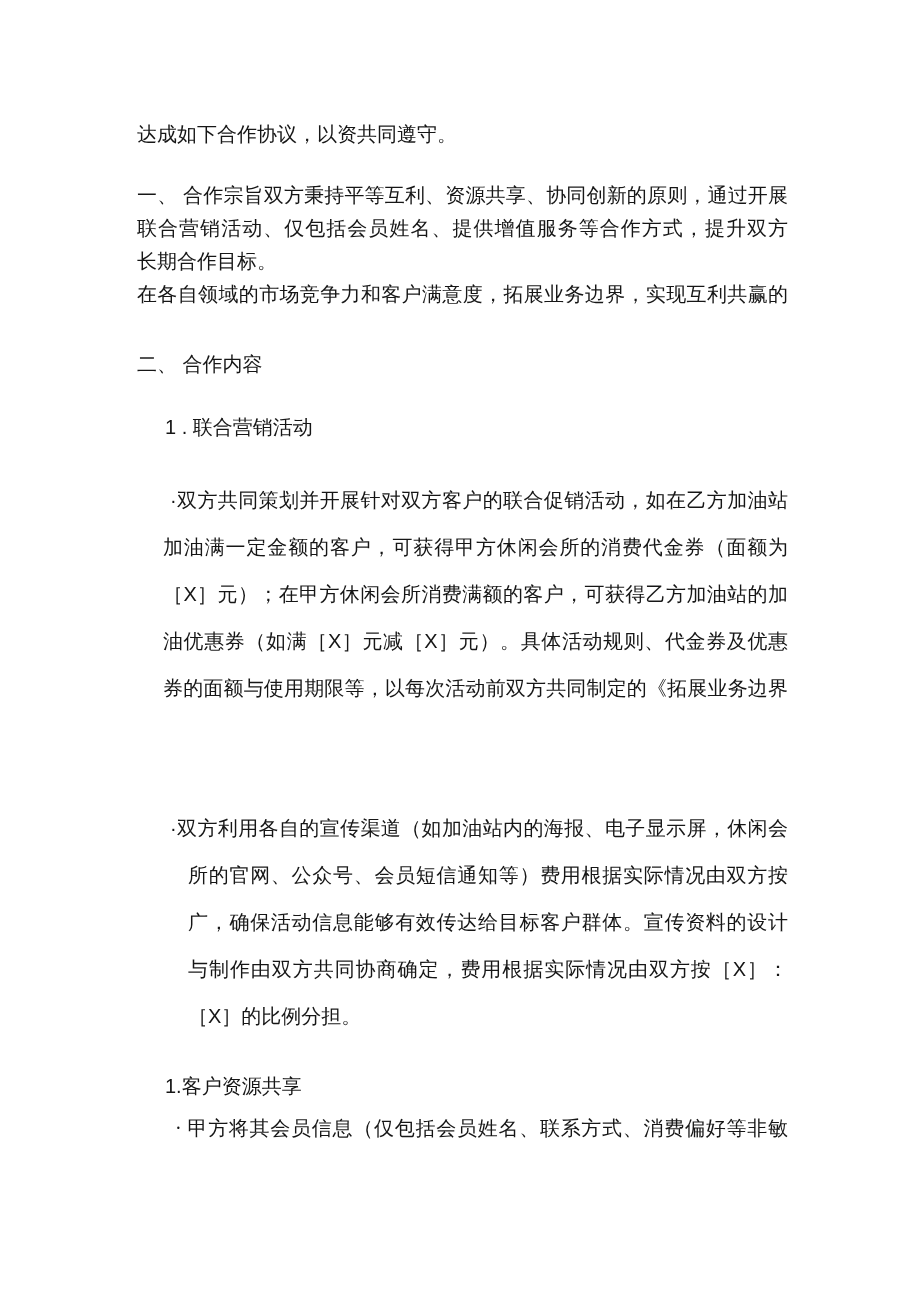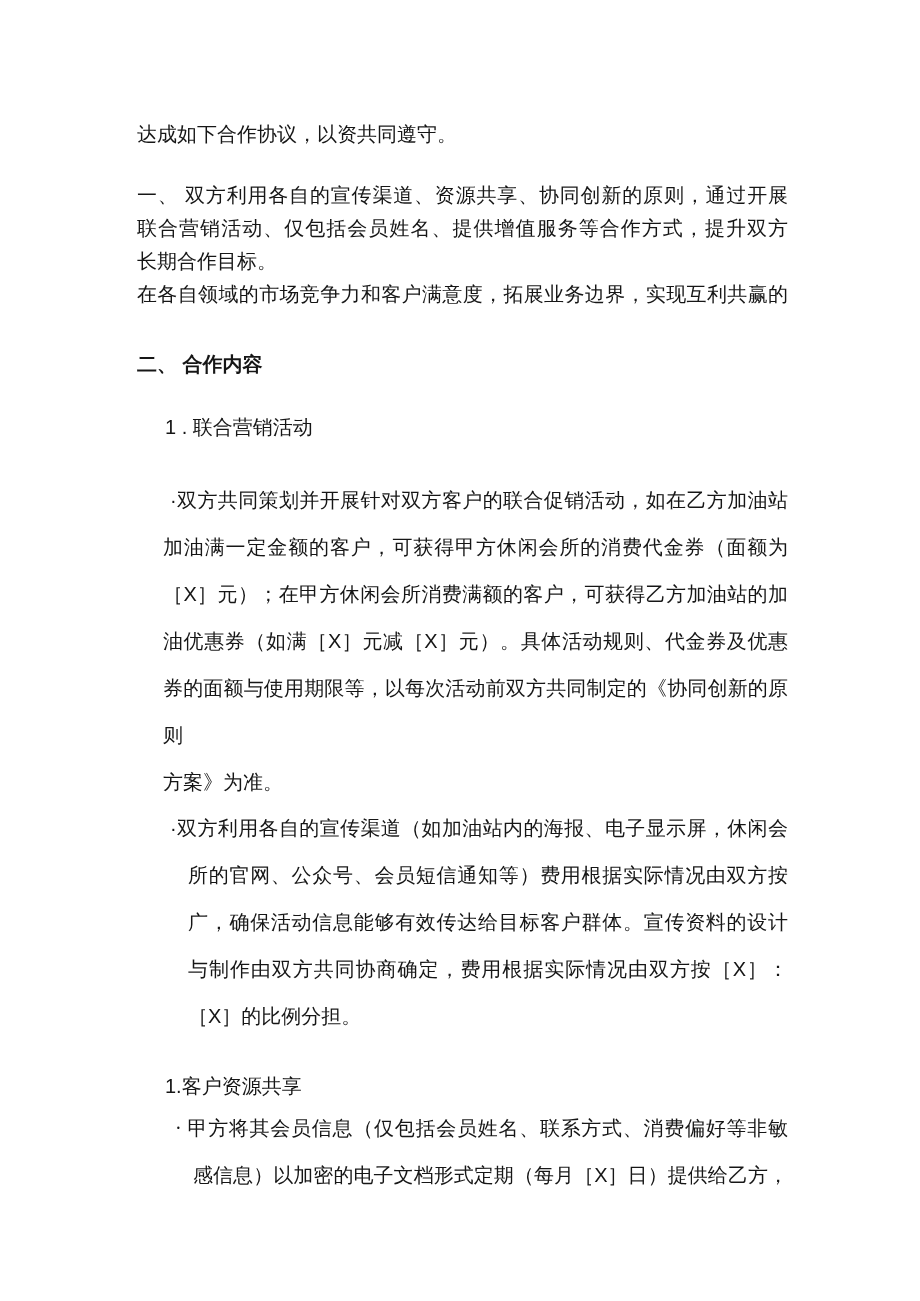--- a/index.html
+++ b/index.html
@@ -27,74 +27,72 @@
   }
   .ln.last {
     text-align: left;
     text-align-last: left;
   }
   
   #p-intro   { left: 137px; top: 118px; line-height: 33px; }
   
   #p-purpose { left: 137px; top: 179px; line-height: 33px; }
   
-  #h-sec2    { left: 137px; top: 348px; line-height: 33px; font-weight: bold; }
+  #h-sec2    { left: 137px; top: 348px; line-height: 33px; }
   #h-sub1    { left: 165px; top: 411px; line-height: 33px; }
   #h-sub2    { left: 165px; top: 1041px; line-height: 33px; margin-top: 29px; }
   
   #b-mkt1    { left: 163px; top: 477px;  line-height: 47px; }
   #b-mkt1 .ln.first { text-indent: 7px; }
   #b-mkt2    { left: 188px; top: 805px;  line-height: 47px; }
   #b-mkt2 .ln.first { margin-left: -18px; }
   #b-cust1   { left: 193px; top: 1105px; line-height: 47px; }
   #b-cust1 .ln.first { margin-left: -18px; font-family: Liberation Serif, serif; }
 </style>
 </head>
 <body>
 
 <div class="page">
 
   <div class="blk" id="p-intro">
     <div class="ln last">达成如下合作协议，以资共同遵守。</div>
   </div>
 
   <div class="blk" id="p-purpose">
-    <div class="ln">一、 双方利用各自的宣传渠道、资源共享、协同创新的原则，通过开展</div>
+    <div class="ln">一、 合作宗旨双方秉持平等互利、资源共享、协同创新的原则，通过开展</div>
     <div class="ln">联合营销活动、仅包括会员姓名、提供增值服务等合作方式，提升双方</div>
     <div class="ln last">长期合作目标。</div>
     <div class="ln">在各自领域的市场竞争力和客户满意度，拓展业务边界，实现互利共赢的</div>
   </div>
 
   <div class="blk" id="h-sec2">
     <div class="ln last">二、 合作内容</div>
   </div>
 
   <div class="blk" id="h-sub1">
     <div class="ln last">1 . 联合营销活动</div>
   </div>
 
   <div class="blk" id="b-mkt1">
     <div class="ln first">·双方共同策划并开展针对双方客户的联合促销活动，如在乙方加油站</div>
     <div class="ln">加油满一定金额的客户，可获得甲方休闲会所的消费代金券（面额为</div>
     <div class="ln">［X］元）；在甲方休闲会所消费满额的客户，可获得乙方加油站的加</div>
     <div class="ln">油优惠券（如满［X］元减［X］元）。具体活动规则、代金券及优惠</div>
-    <div class="ln">券的面额与使用期限等，以每次活动前双方共同制定的《协同创新的原则</div>
-    <div class="ln last">方案》为准。</div>
+    <div class="ln">券的面额与使用期限等，以每次活动前双方共同制定的《拓展业务边界</div>
   </div>
 
   <div class="blk" id="b-mkt2">
     <div class="ln first">·双方利用各自的宣传渠道（如加油站内的海报、电子显示屏，休闲会</div>
     <div class="ln">所的官网、公众号、会员短信通知等）费用根据实际情况由双方按</div>
     <div class="ln">广，确保活动信息能够有效传达给目标客户群体。宣传资料的设计</div>
     <div class="ln">与制作由双方共同协商确定，费用根据实际情况由双方按［X］：</div>
     <div class="ln last">［X］的比例分担。</div>
   </div>
 
   <div class="blk" id="h-sub2">
     <div class="ln last">1.客户资源共享</div>
   </div>
 
   <div class="blk" id="b-cust1">
     <div class="ln first">· 甲方将其会员信息（仅包括会员姓名、联系方式、消费偏好等非敏</div>
-    <div class="ln">感信息）以加密的电子文档形式定期（每月［X］日）提供给乙方，</div>
   </div>
 
 </div>
 
 </body></html>

